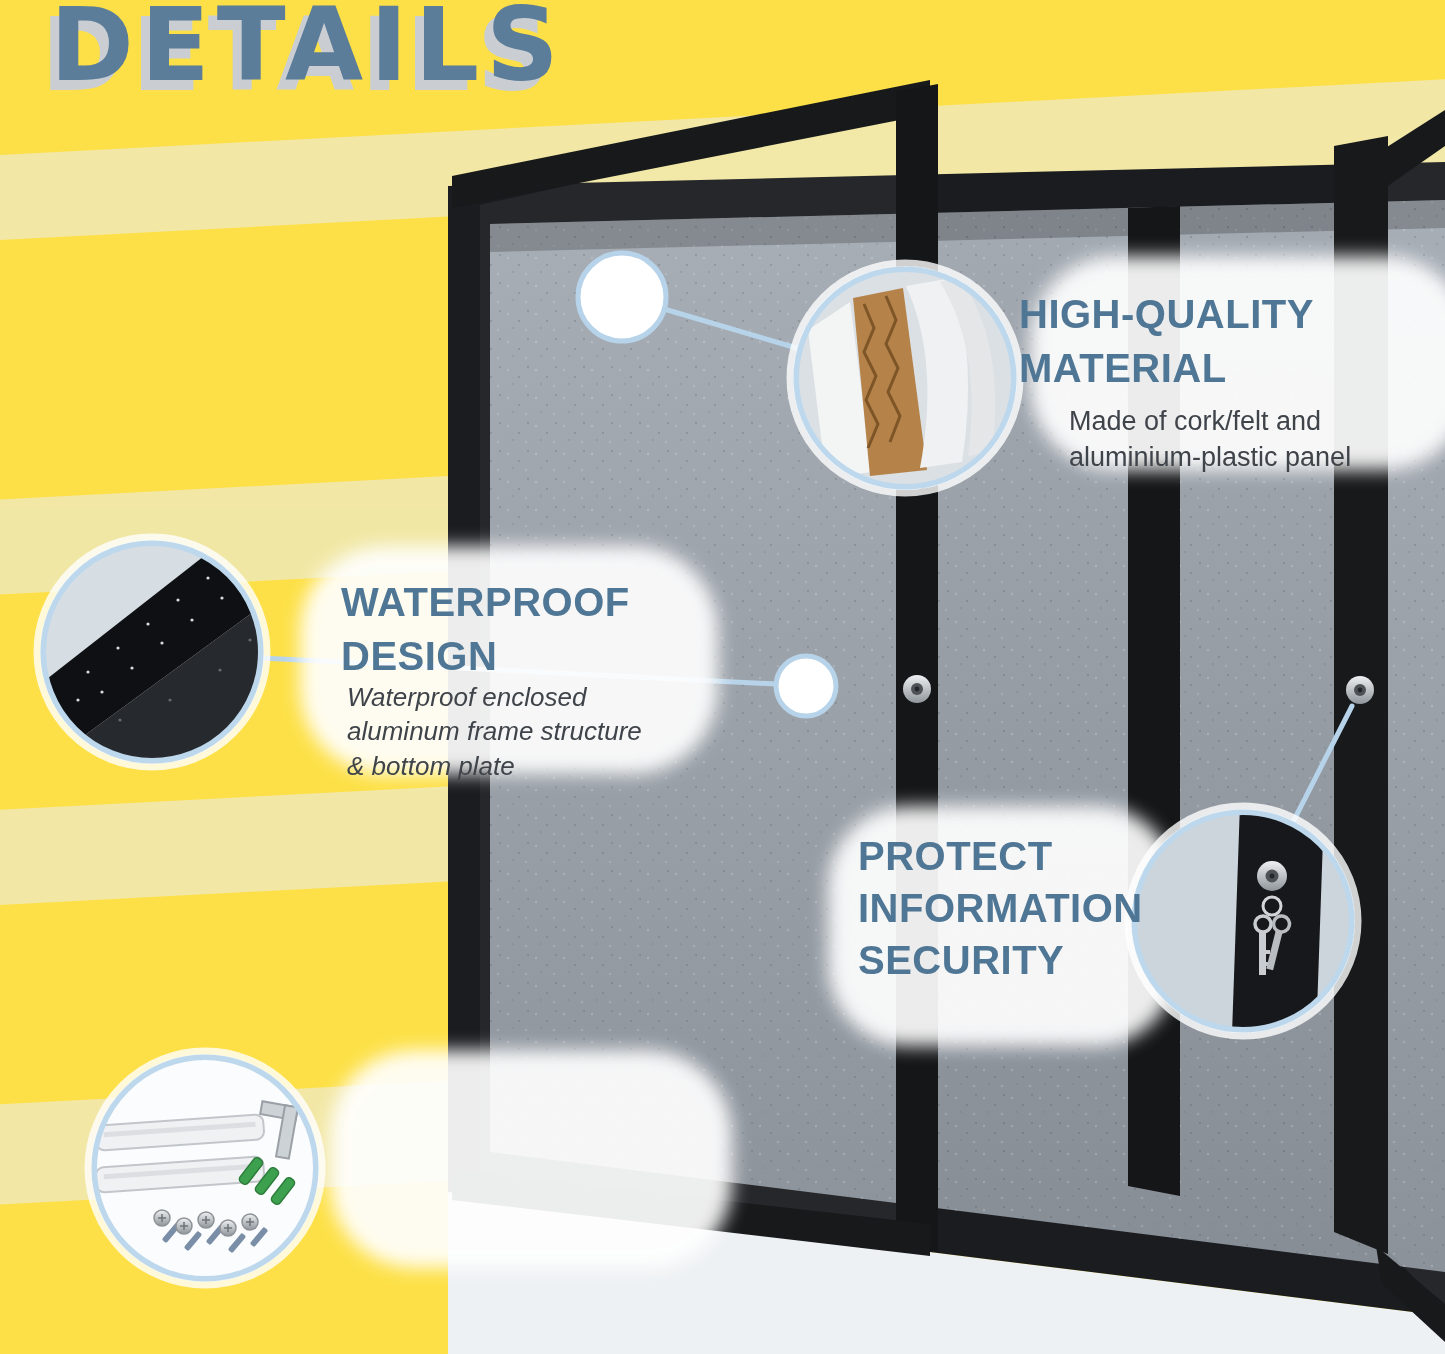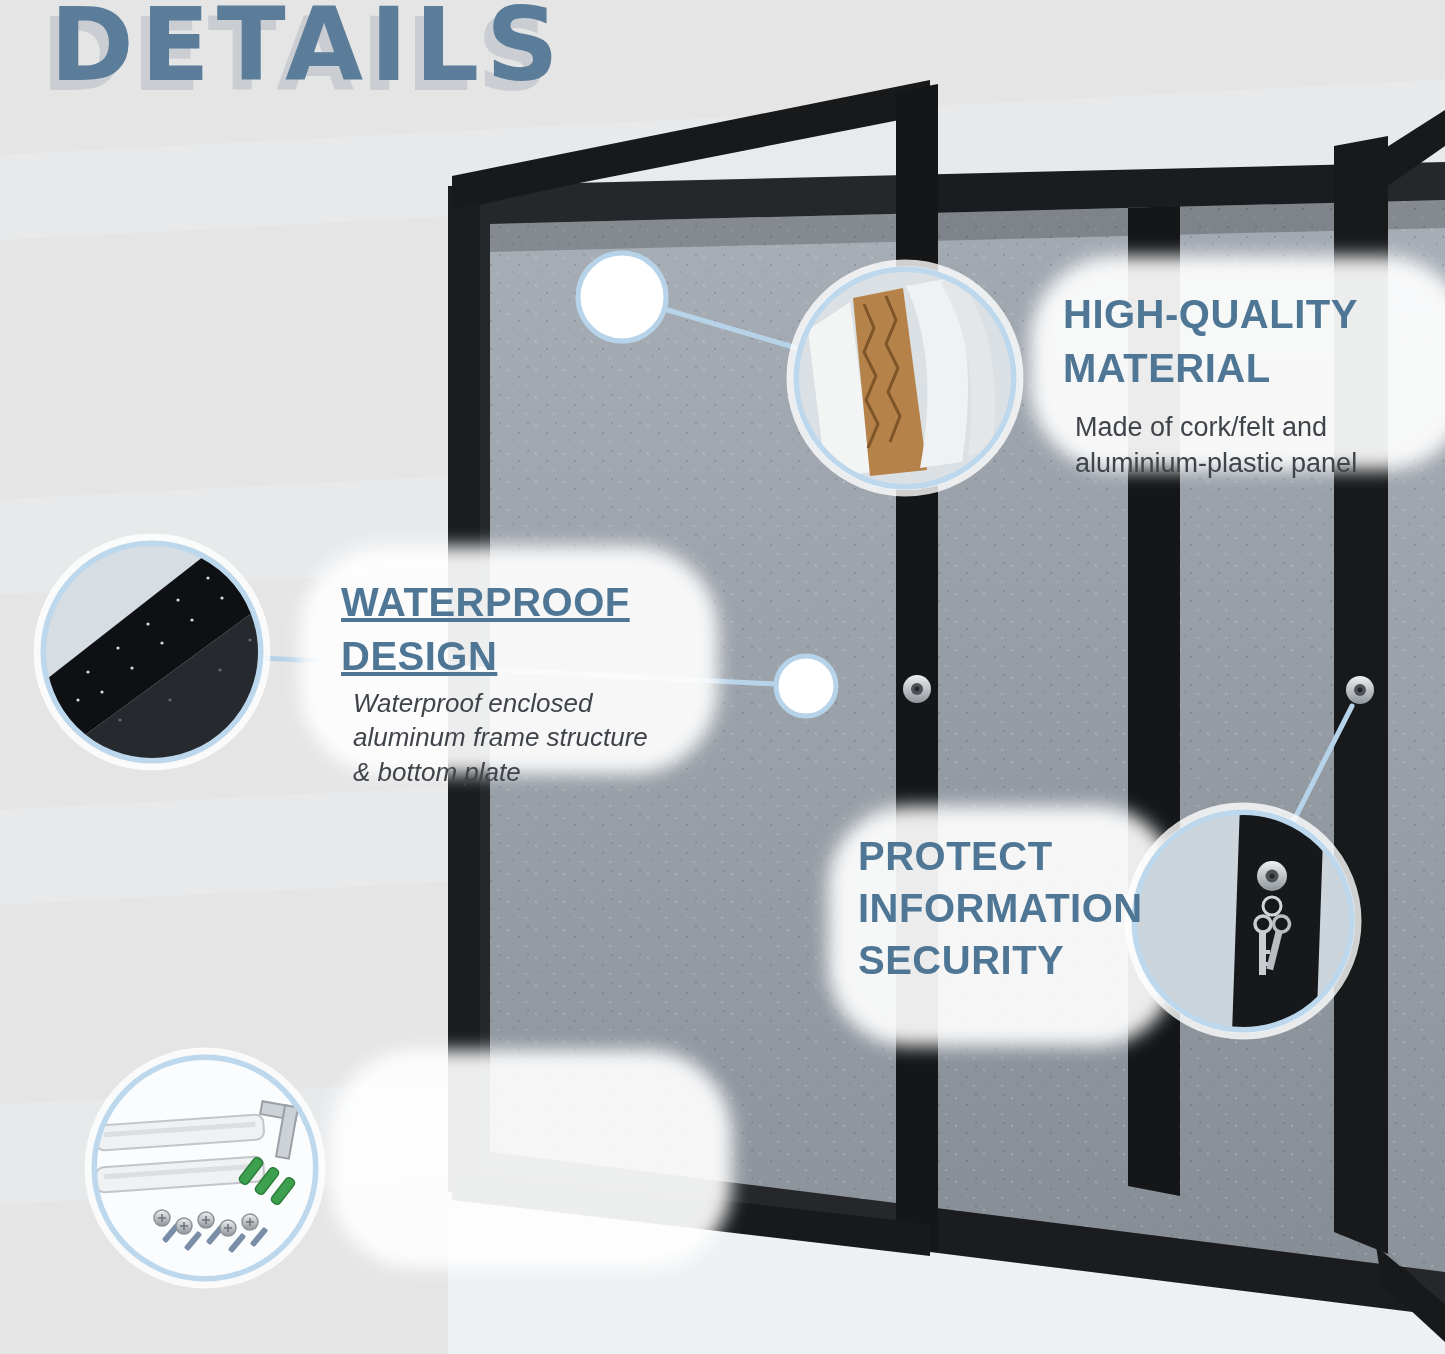--- a/index.html
+++ b/index.html
@@ -1,34 +1,34 @@
 <!DOCTYPE html>
 <html><head>
 <meta charset="utf-8">
 <style>
   html,body{margin:0;padding:0;background:#ffffff;}
-  .canvas{position:relative;width:1445px;height:1354px;overflow:hidden;background:#e5e5e5;font-family:"Liberation Sans",sans-serif;}
+  .canvas{position:relative;width:1445px;height:1354px;overflow:hidden;background:#fde047;font-family:"Liberation Sans",sans-serif;}
   .canvas svg.scene{position:absolute;left:0;top:0;display:block;}
   .title{
     position:absolute;left:50px;top:-14px;margin:0;
     font-family:"DejaVu Sans","Liberation Sans",sans-serif;
     font-size:101px;font-weight:bold;letter-spacing:7px;color:#5b7d99;
     text-shadow:-9px 10px 0 #caced3;
   }
   .heading{
     position:absolute;margin:0;font-weight:bold;color:#4f7795;
     white-space:pre-line;line-height:1.34;letter-spacing:0.5px;font-size:40px;
   }
   .body-text{
-    position:absolute;margin:12px;color:#3f444a;white-space:pre-line;
+    position:absolute;margin:6px;color:#3f444a;white-space:pre-line;
     line-height:1.32;font-size:26px;
   }
-  .h1c{left:1063px;top:288px;}
+  .h1c{left:1019px;top:288px;}
   .b1c{left:1063px;top:398px;font-size:27px;}
-  .h2c{left:341px;top:576px;text-decoration:underline;}
+  .h2c{left:341px;top:576px;}
   .b2c{left:341px;top:674px;font-style:italic;}
   .h3c{left:858px;top:830px;line-height:1.3;}
   .b3c{left:858px;top:968px;font-size:24px;}
   .h4c{left:372px;top:1074px;}
   .b4c{left:372px;top:1178px;}
 </style>
 </head>
 <body>
 
 <div class="canvas">

